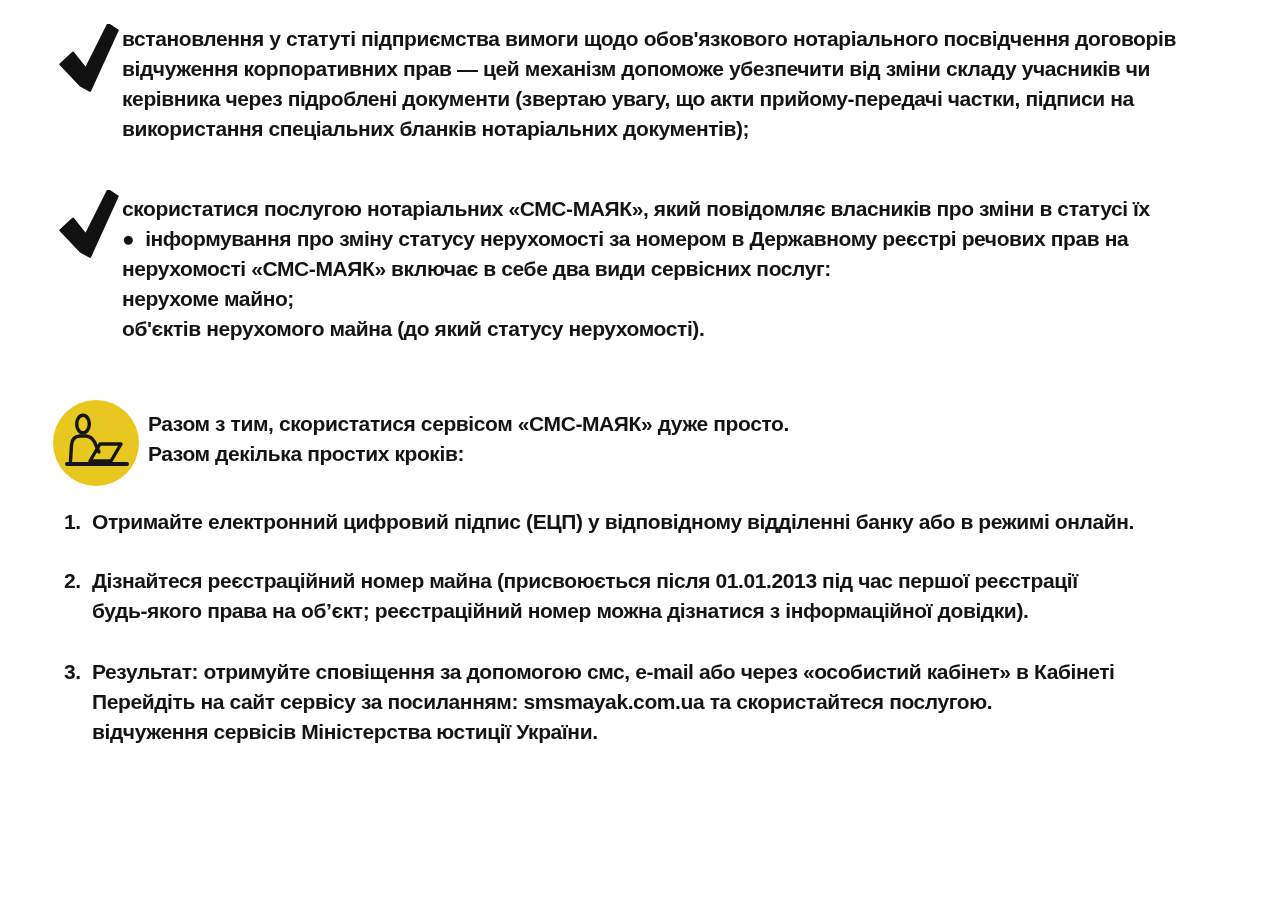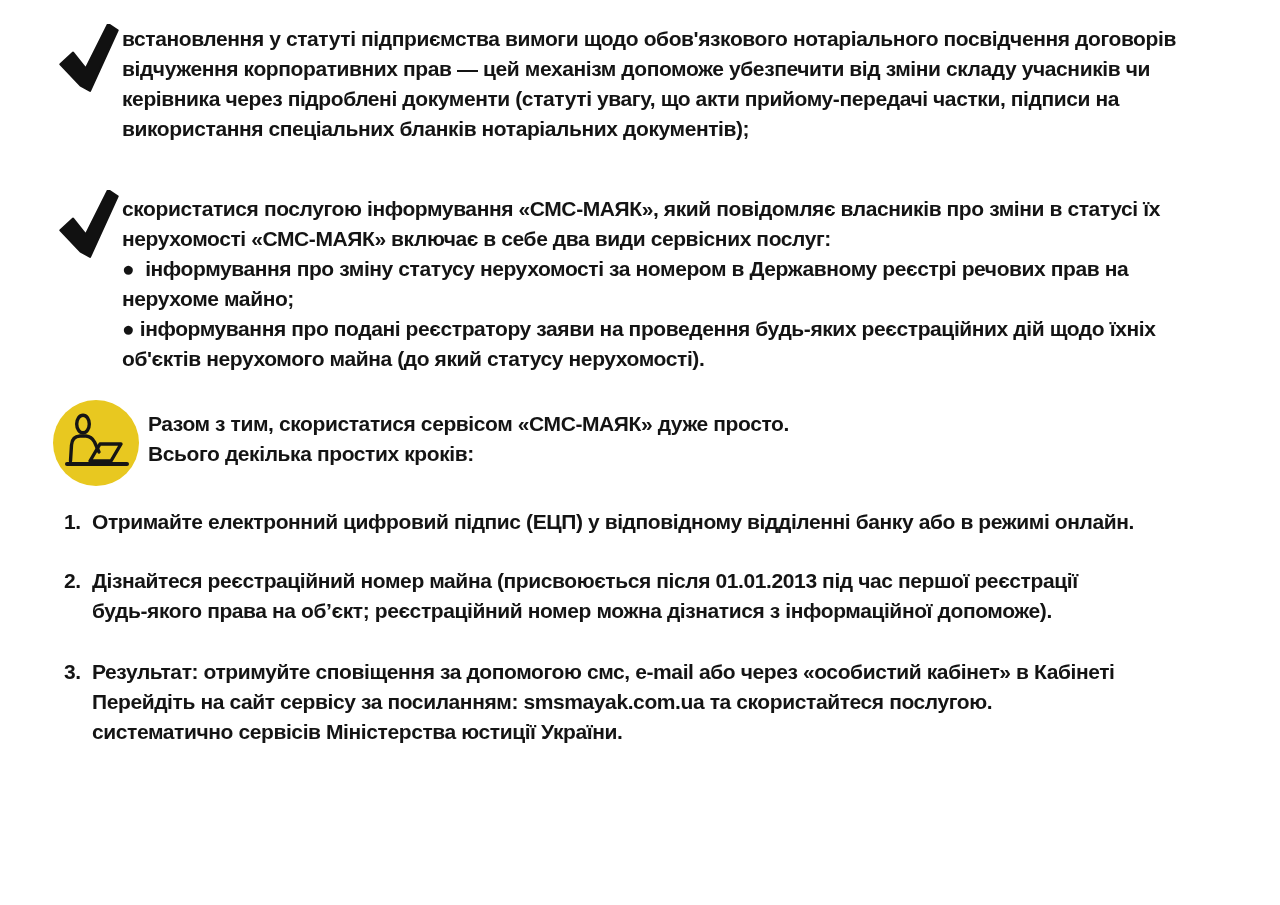--- a/index.html
+++ b/index.html
@@ -38,71 +38,70 @@
 <div class="page">
 
   <div class="block" style="left:58px; top:24px;">
     <svg class="check-svg" width="62" height="70" viewBox="0 0 58 66" aria-hidden="true">
       <polygon points="14,27 26,42 47,0 56,6 30,63 21,58 2,38" fill="#111111" stroke="#111111" stroke-width="2" stroke-linejoin="round"></polygon>
     </svg>
   </div>
   <div class="block" style="left:122px; top:24px;">
     <div class="tline">встановлення у статуті підприємства вимоги щодо обов'язкового нотаріального посвідчення договорів</div>
     <div class="tline">відчуження корпоративних прав — цей механізм допоможе убезпечити від зміни складу учасників чи</div>
-    <div class="tline">керівника через підроблені документи (статуті увагу, що акти прийому-передачі частки, підписи на</div>
+    <div class="tline">керівника через підроблені документи (звертаю увагу, що акти прийому-передачі частки, підписи на</div>
     <div class="tline">використання спеціальних бланків нотаріальних документів);</div>
   </div>
 
   <div class="block" style="left:58px; top:190px;">
     <svg class="check-svg" width="62" height="70" viewBox="0 0 58 66" aria-hidden="true">
       <polygon points="14,27 26,42 47,0 56,6 30,63 21,58 2,38" fill="#111111" stroke="#111111" stroke-width="2" stroke-linejoin="round"></polygon>
     </svg>
   </div>
   <div class="block" style="left:122px; top:194px;">
-    <div class="tline">скористатися послугою інформування «СМС-МАЯК», який повідомляє власників про зміни в статусі їх</div>
+    <div class="tline">скористатися послугою нотаріальних «СМС-МАЯК», який повідомляє власників про зміни в статусі їх</div>
+    <div class="tline">●&nbsp; інформування про зміну статусу нерухомості за номером в Державному реєстрі речових прав на</div>
     <div class="tline">нерухомості «СМС-МАЯК» включає в себе два види сервісних послуг:</div>
-    <div class="tline">●&nbsp; інформування про зміну статусу нерухомості за номером в Державному реєстрі речових прав на</div>
     <div class="tline">нерухоме майно;</div>
-    <div class="tline">● інформування про подані реєстратору заяви на проведення будь-яких реєстраційних дій щодо їхніх</div>
     <div class="tline">об'єктів нерухомого майна (до який статусу нерухомості).</div>
   </div>
 
   <div class="block" style="left:53px; top:400px;">
     <svg class="icon-circle" width="86" height="86" viewBox="0 0 86 86" aria-hidden="true">
       <circle cx="43" cy="43" r="43" fill="#e8c820"></circle>
       <g fill="none" stroke="#151515" stroke-width="3.4" stroke-linecap="round" stroke-linejoin="round">
         <ellipse cx="30" cy="24" rx="6.3" ry="8.8"></ellipse>
         <path d="M17.5 61 L18.5 45 Q19 36.5 27 36 L33 36 Q38.5 36.5 41.5 42 L46 52"></path>
         <path d="M47 44 L68 44 L58 61 L37 61 Z"></path>
         <path d="M14 64 L74 64" stroke-width="4"></path>
       </g>
     </svg>
   </div>
   <div class="block" style="left:148px; top:409px;">
     <div class="tline">Разом з тим, скористатися сервісом «СМС-МАЯК» дуже просто.</div>
-    <div class="tline">Всього декілька простих кроків:</div>
+    <div class="tline">Разом декілька простих кроків:</div>
   </div>
 
   <div class="step" style="left:64px; top:507px;">
     <div class="tline step-num">1.</div>
     <div>
       <div class="tline">Отримайте електронний цифровий підпис (ЕЦП) у відповідному відділенні банку або в режимі онлайн.</div>
     </div>
   </div>
 
   <div class="step" style="left:64px; top:566px;">
     <div class="tline step-num">2.</div>
     <div>
       <div class="tline">Дізнайтеся реєстраційний номер майна (присвоюється після 01.01.2013 під час першої реєстрації</div>
-      <div class="tline">будь-якого права на об’єкт; реєстраційний номер можна дізнатися з інформаційної допоможе).</div>
+      <div class="tline">будь-якого права на об’єкт; реєстраційний номер можна дізнатися з інформаційної довідки).</div>
     </div>
   </div>
 
   <div class="step" style="left:64px; top:657px;">
     <div class="tline step-num">3.</div>
     <div>
       <div class="tline">Результат: отримуйте сповіщення за допомогою смс, e-mail або через «особистий кабінет» в Кабінеті</div>
       <div class="tline">Перейдіть на сайт сервісу за посиланням: smsmayak.com.ua та скористайтеся послугою.</div>
-      <div class="tline">систематично сервісів Міністерства юстиції України.</div>
+      <div class="tline">відчуження сервісів Міністерства юстиції України.</div>
     </div>
   </div>
 
 </div>
 
 </body></html>

